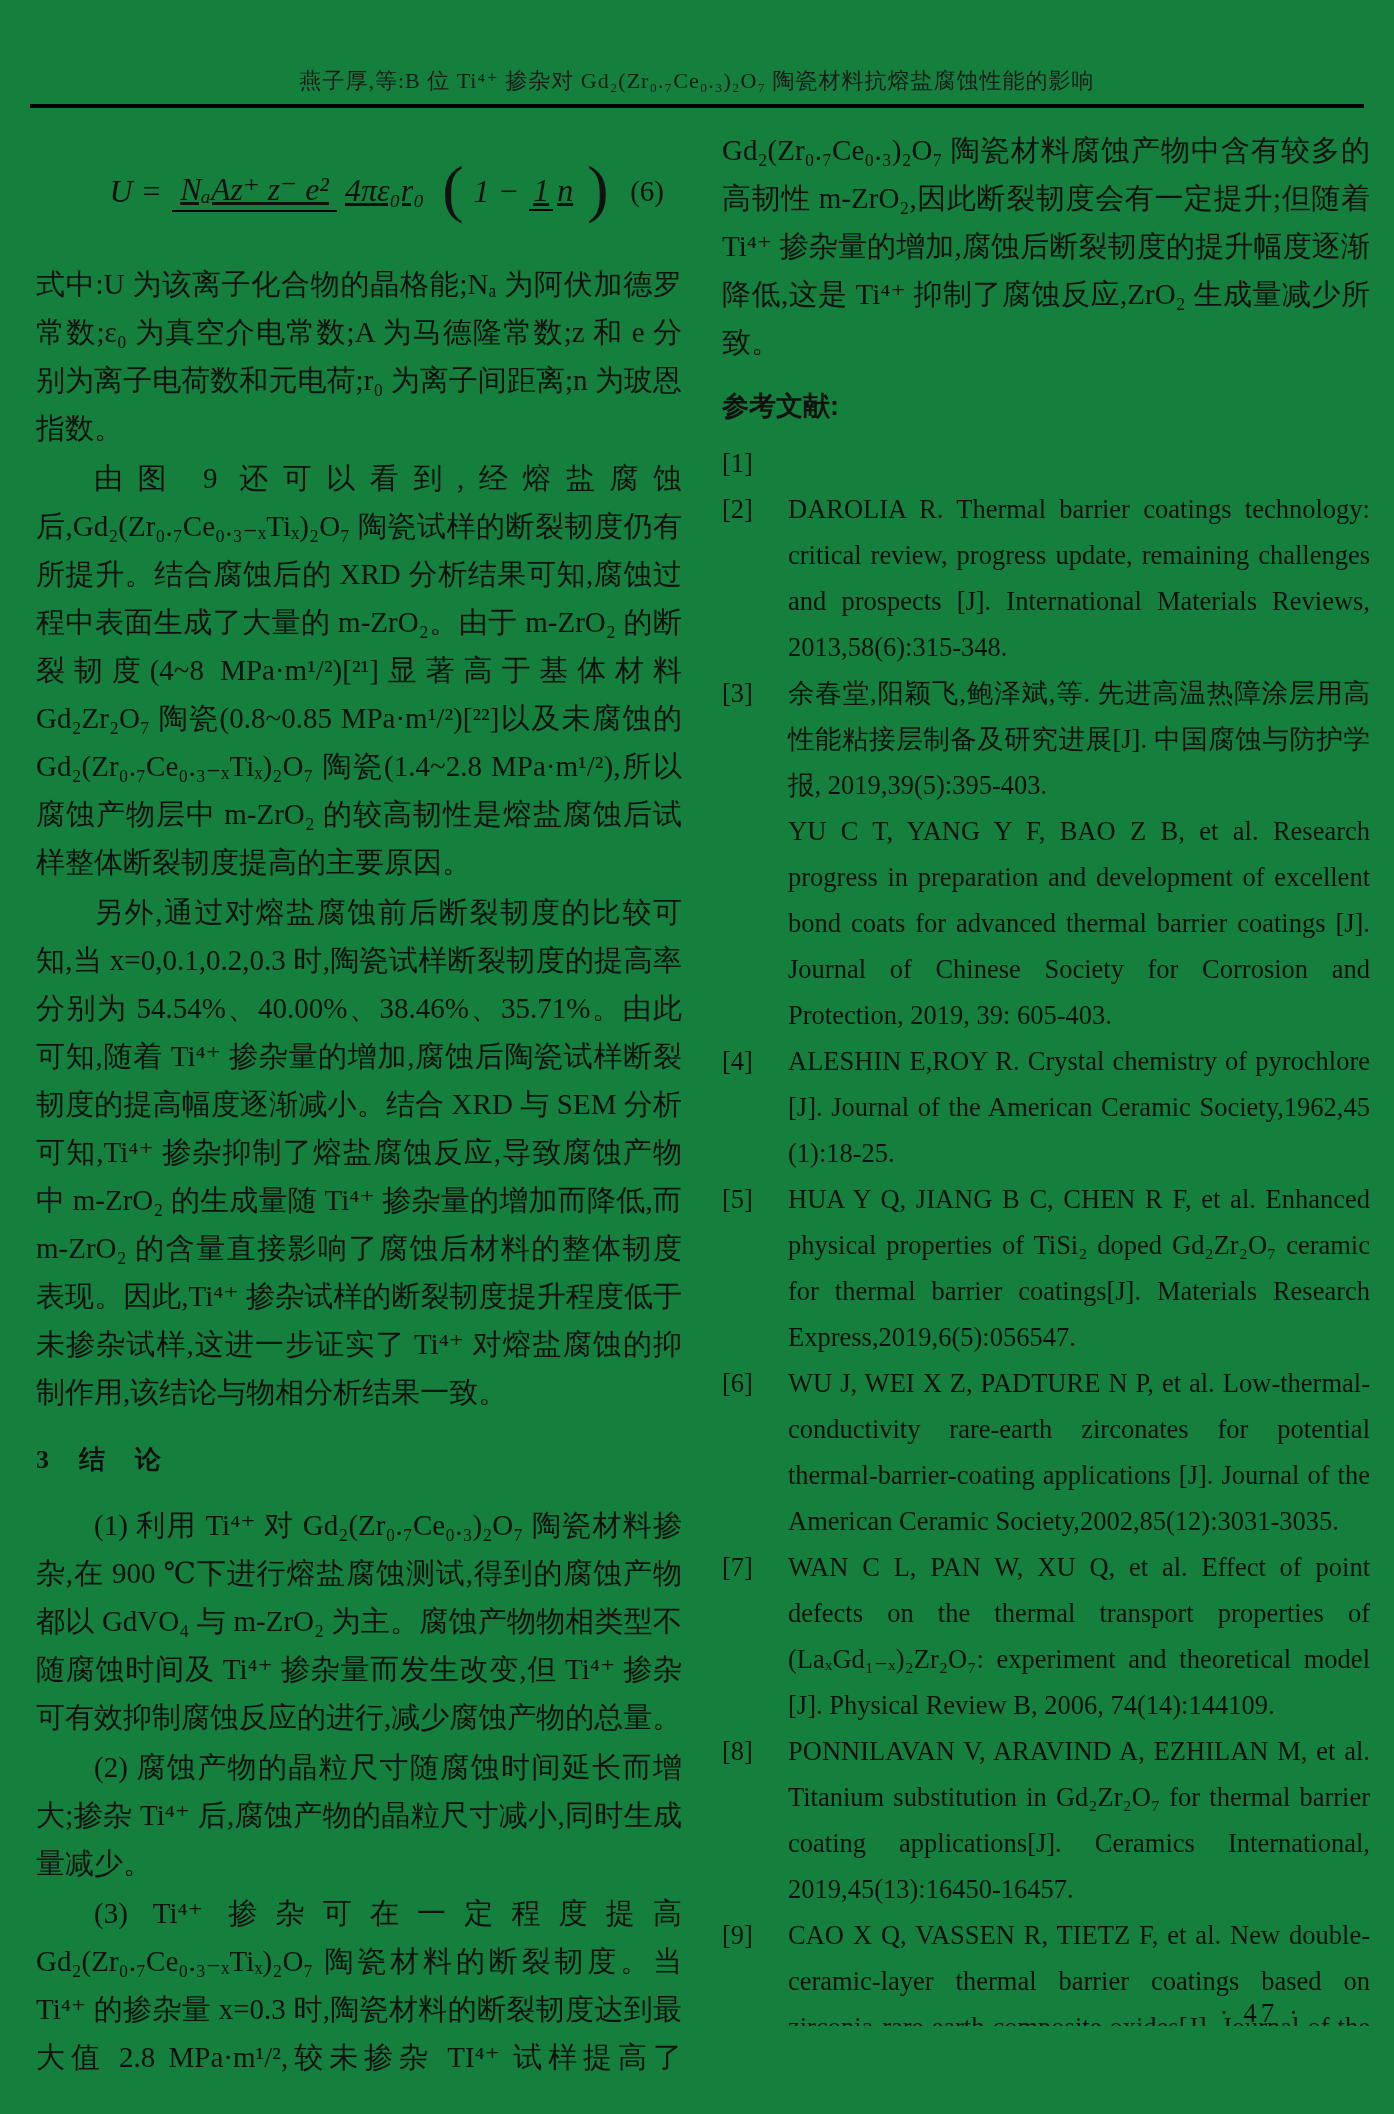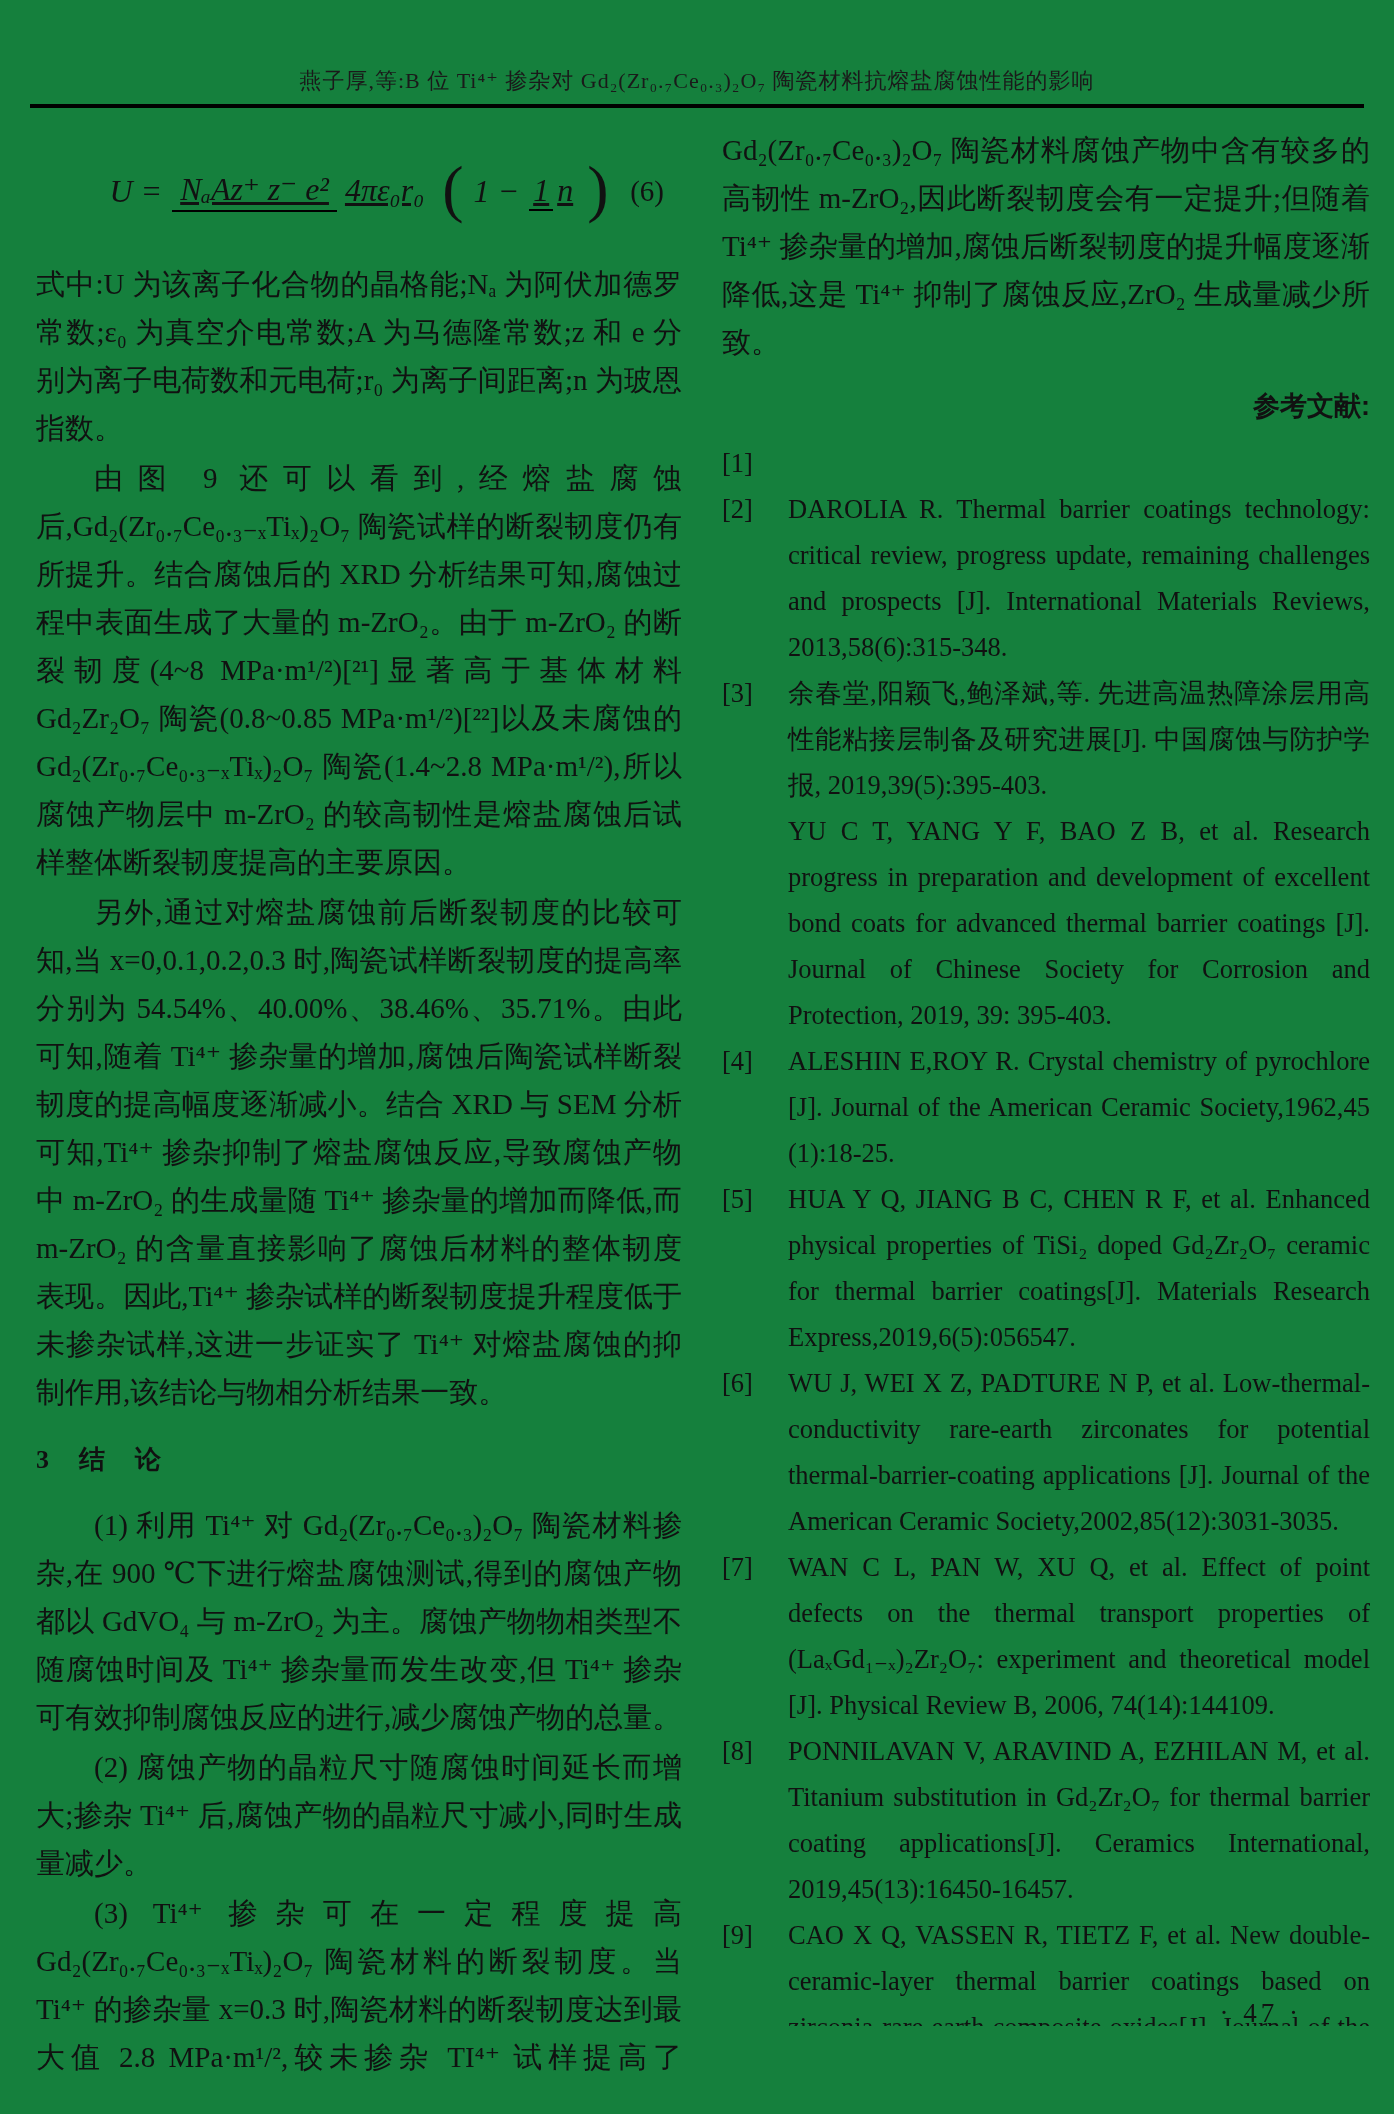--- a/index.html
+++ b/index.html
@@ -53,21 +53,20 @@
   .section-heading{
     font-size:26px;font-weight:bold;
     margin:26px 0 24px 0;
     letter-spacing:2px;
   }
   
   .refs-heading{
     font-size:27px;font-weight:bold;
     margin:22px 0 16px 0;
     font-family:"Liberation Sans","DejaVu Sans",sans-serif;
-    text-align:right;
   }
   .ref-item{
     display:flex;
     font-size:26.5px;line-height:46px;
     text-align:justify;
     margin:0;
   }
   .ref-label{flex:0 0 66px;}
   .ref-text{flex:1;}
   .ref-item.cont .ref-label{visibility:hidden;}
@@ -128,21 +127,21 @@
     <div class="ref-item">
       <span class="ref-label">[2]</span>
       <span class="ref-text">DAROLIA R. Thermal barrier coatings technology: critical review, progress update, remaining challenges and prospects [J]. International Materials Reviews, 2013,58(6):315-348.</span>
     </div>
     <div class="ref-item">
       <span class="ref-label">[3]</span>
       <span class="ref-text">余春堂,阳颖飞,鲍泽斌,等. 先进高温热障涂层用高性能粘接层制备及研究进展[J]. 中国腐蚀与防护学报, 2019,39(5):395-403.</span>
     </div>
     <div class="ref-item cont">
       <span class="ref-label">[3]</span>
-      <span class="ref-text">YU C T, YANG Y F, BAO Z B, et al. Research progress in preparation and development of excellent bond coats for advanced thermal barrier coatings [J]. Journal of Chinese Society for Corrosion and Protection, 2019, 39: 395-403.</span>
+      <span class="ref-text">YU C T, YANG Y F, BAO Z B, et al. Research progress in preparation and development of excellent bond coats for advanced thermal barrier coatings [J]. Journal of Chinese Society for Corrosion and Protection, 2019, 39: 605-403.</span>
     </div>
     <div class="ref-item">
       <span class="ref-label">[4]</span>
       <span class="ref-text">ALESHIN E,ROY R. Crystal chemistry of pyrochlore [J]. Journal of the American Ceramic Society,1962,45 (1):18-25.</span>
     </div>
     <div class="ref-item">
       <span class="ref-label">[5]</span>
       <span class="ref-text">HUA Y Q, JIANG B C, CHEN R F, et al. Enhanced physical properties of TiSi₂ doped Gd₂Zr₂O₇ ceramic for thermal barrier coatings[J]. Materials Research Express,2019,6(5):056547.</span>
     </div>
     <div class="ref-item">

